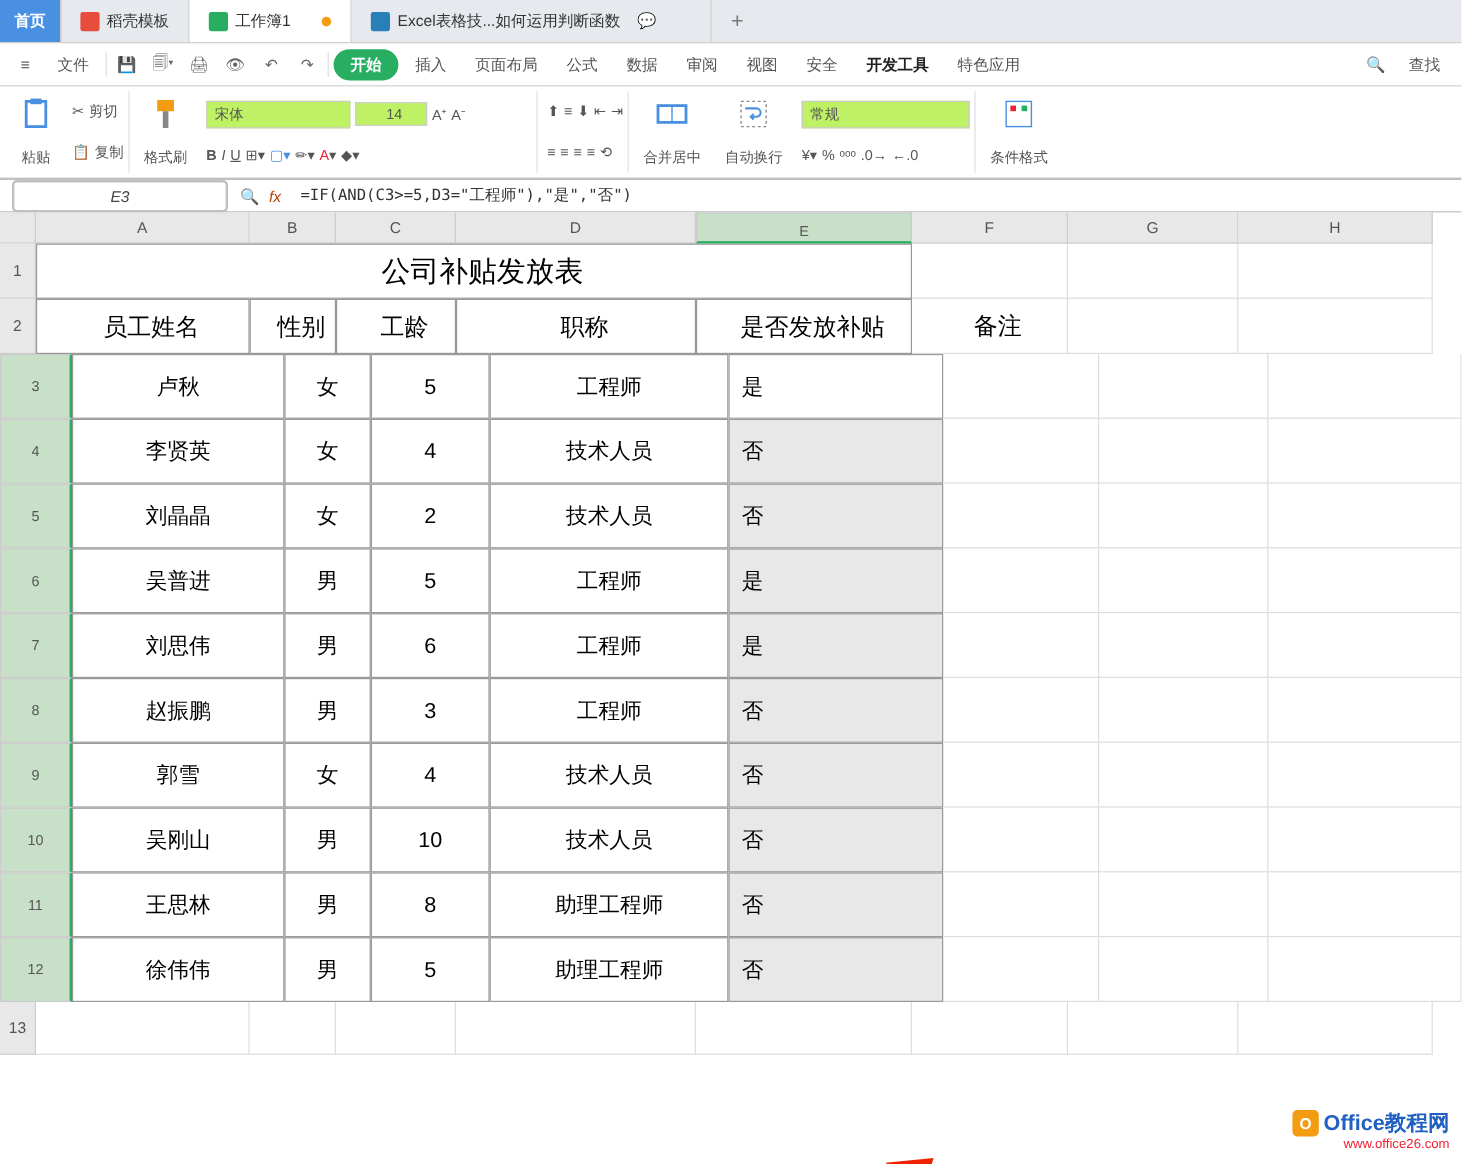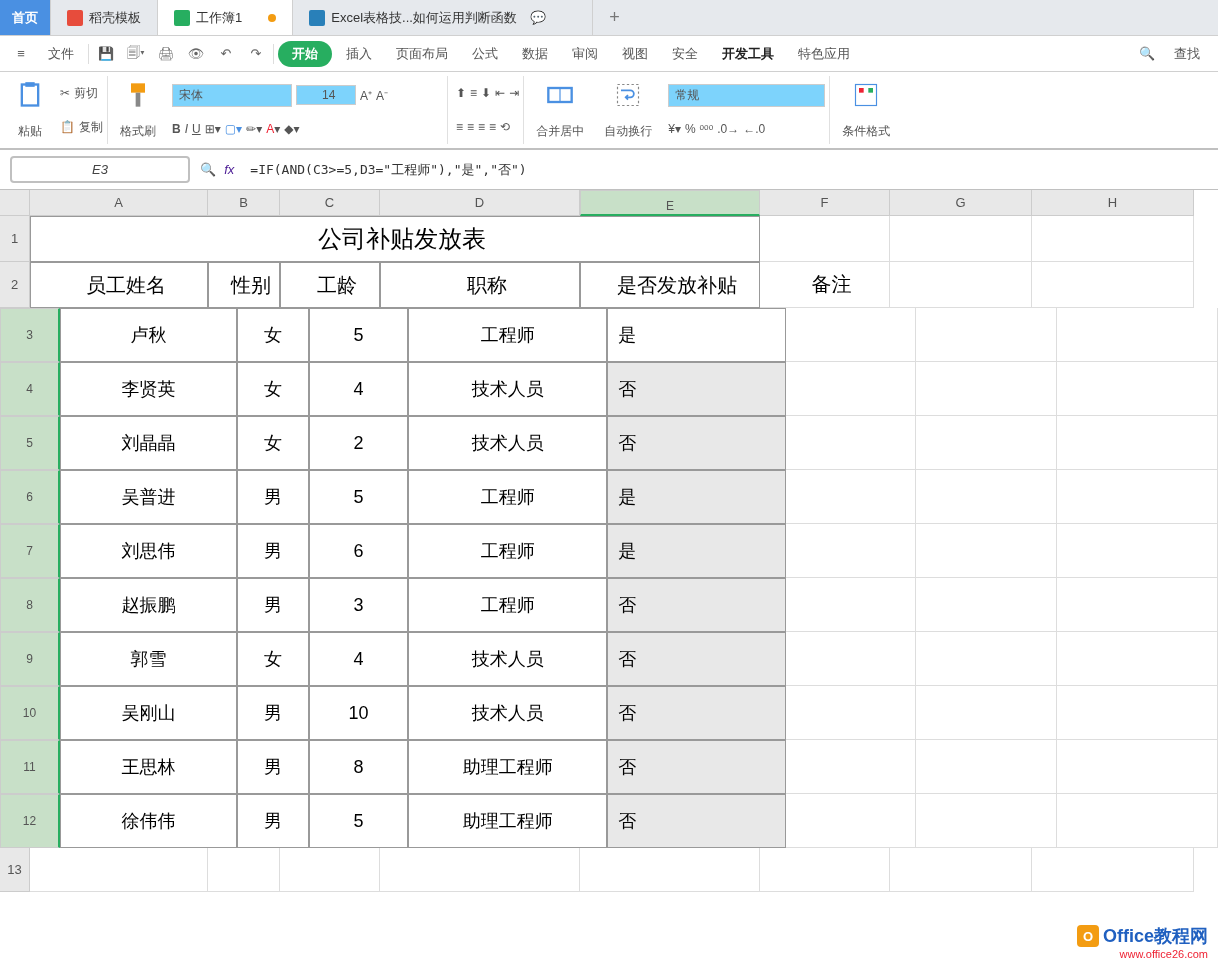--- a/index.html
+++ b/index.html
@@ -18,24 +18,24 @@
 .menu-item { padding: 4px 10px; color: #555; cursor: default; }
 .menu-item.active { background: #27ae60; color: #fff; border-radius: 14px; padding: 4px 14px; font-weight: bold; }
 .menu-sep { width: 1px; height: 20px; background: #ddd; }
 .icon-btn { width: 26px; height: 26px; display: flex; align-items: center; justify-content: center; color: #666; }
 .toolbar { display: flex; height: 78px; border-bottom: 2px solid #c0c0c0; padding: 4px 8px; gap: 4px; align-items: stretch; }
 .tool-group { display: flex; flex-direction: column; justify-content: space-around; padding: 0 4px; border-right: 1px solid #e0e0e0; }
 .tool-group:last-child { border-right: none; }
 .tool-row { display: flex; gap: 4px; align-items: center; font-size: 12px; color: #555; }
 .tool-big { display: flex; flex-direction: column; align-items: center; justify-content: center; padding: 0 8px; gap: 14px; font-size: 12px; color: #555; }
 .tool-big svg { width: 28px; height: 28px; }
-.sel { border: 1px solid #ccc; padding: 2px 6px; font-size: 12px; background: #7dd3fc; min-width: 60px; }
-.formula-bar { display: flex; align-items: center; height: 40px; border-bottom: 1px solid #c0c0c0; }
+.sel { border: 1px solid #ccc; padding: 2px 6px; font-size: 12px; background: #bef264; min-width: 60px; }
+.formula-bar { display: flex; align-items: center; height: 27px; border-bottom: 1px solid #c0c0c0; }
 .name-box { width: 180px; border: 2px solid #c0c0c0; border-radius: 4px; margin: 4px 10px; padding: 4px 10px; text-align: center; font-style: italic; color: #444; }
-.fx-label { font-style: italic; color: #4c1d95; margin: 0 8px; }
+.fx-label { font-style: italic; color: #c2410c; margin: 0 8px; }
 .formula-input { flex: 1; padding: 4px 8px; color: #333; font-family: monospace; }
 .sheet { position: relative; }
 .col-headers { display: flex; height: 26px; }
 .corner { width: 30px; background: #e8e8e8; border-right: 1px solid #ccc; border-bottom: 1px solid #ccc; }
 .col-h { background: #e8e8e8; border-right: 1px solid #ccc; border-bottom: 1px solid #ccc; text-align: center; line-height: 26px; color: #555; }
 .col-h.sel { background: #c8e0c8; border-bottom: 2px solid #27ae60; }
 .col-A { width: 178px; } .col-B { width: 72px; } .col-C { width: 100px; } .col-D { width: 200px; } .col-E { width: 180px; } .col-F { width: 130px; } .col-G { width: 142px; } .col-H { width: 162px; }
 .row { display: flex; }
 .row-h { width: 30px; background: #e8e8e8; border-right: 1px solid #ccc; border-bottom: 1px solid #ccc; display: flex; align-items: center; justify-content: center; color: #555; }
 .cell { border-right: 1px solid #ddd; border-bottom: 1px solid #ddd; display: flex; align-items: center; padding: 0 6px; font-size: 18px; }
@@ -174,21 +174,21 @@
   </div>
   <div class="tool-big">
     <svg viewBox="0 0 24 24">
         <rect x="3" y="3" width="18" height="18" fill="none" stroke="#888" stroke-width="1" stroke-dasharray="2"></rect>
         <path d="M6 8 h8 a3 3 0 0 1 0 6 h-4 m2 -2 l-2 2 l2 2" fill="none" stroke="#4a90e2" stroke-width="1.5"></path>
       </svg>
     <span>自动换行</span>
   </div>
   <div class="tool-group">
     <div class="tool-row">
-        <div class="sel" style="width:157px;">常规</div>
+        <div class="sel" style="width:140px;">常规</div>
       </div>
     <div class="tool-row">
       <span>¥▾</span>
       <span>%</span>
       <span>ᵒᵒᵒ</span>
       <span>.0→</span>
       <span>←.0</span>
     </div>
   </div>
   <div class="tool-big">

